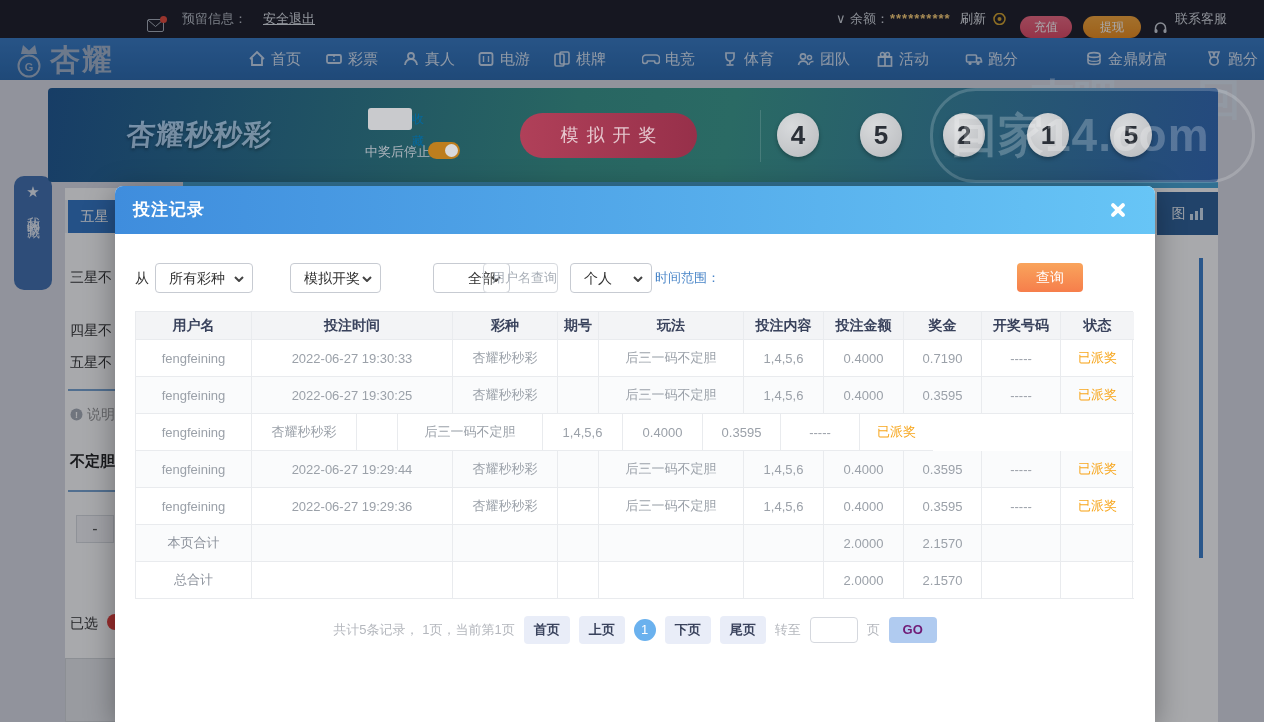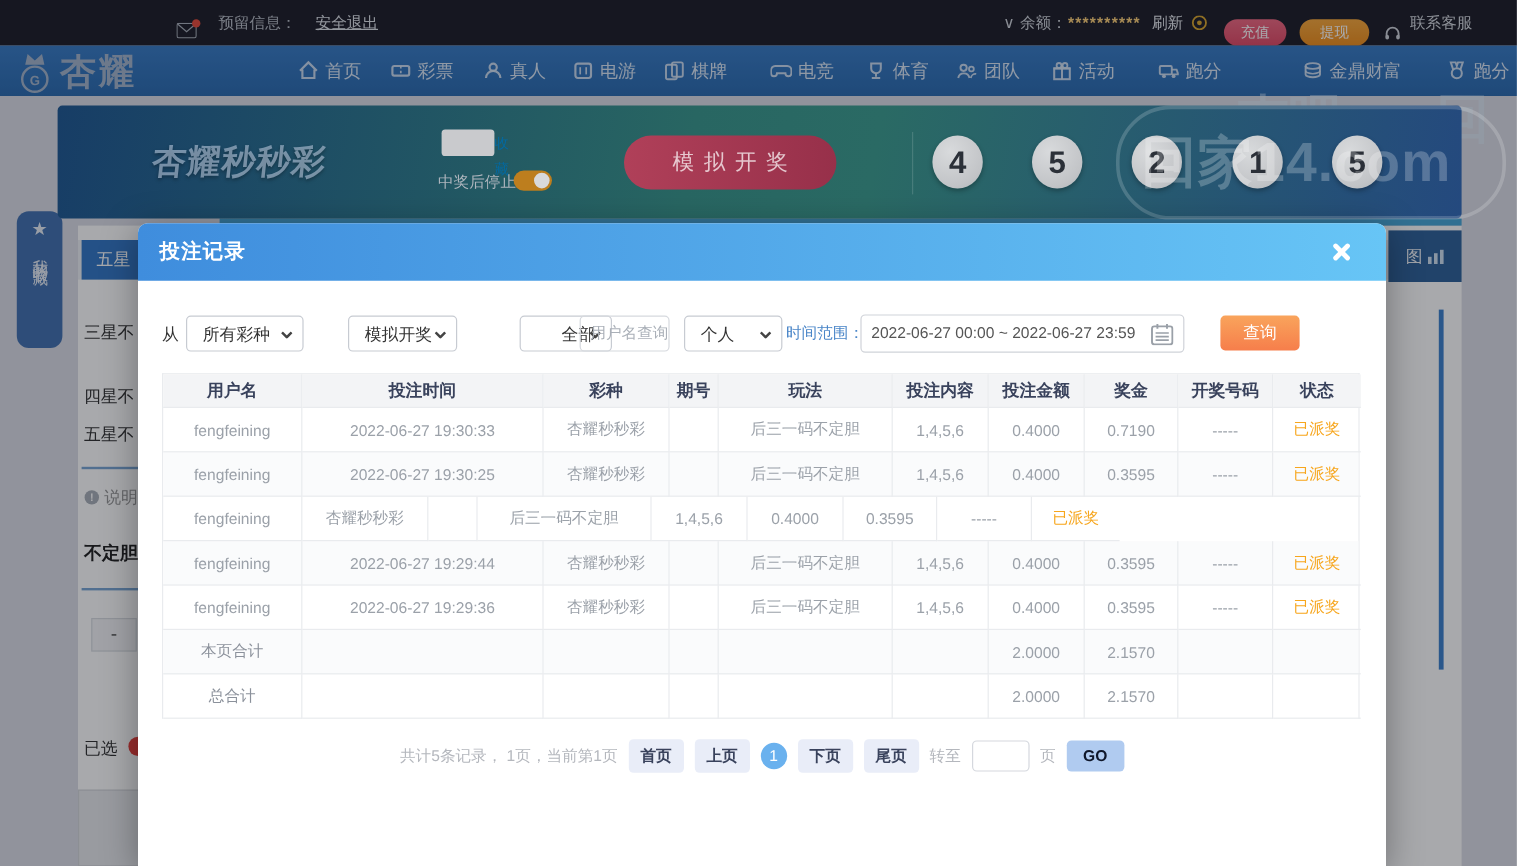--- a/index.html
+++ b/index.html
@@ -74,21 +74,21 @@
 .trow.alt{background:#fafbfc;}
 .tcell.status{color:#f7a61d;}
 .tcell.total-label{color:#8b919b;}
 
 #pager{position:absolute;left:0;top:430px;width:1040px;height:28px;display:flex;align-items:center;justify-content:center;gap:9px;}
 #pager .summary{color:#b4b7bd;font-size:13px;}
 .pbtn{background:#e9edf8;border-radius:4px;color:#39425c;font-weight:bold;font-size:13px;padding:5px 10px;}
 #pcurrent{width:22px;height:22px;border-radius:50%;background:#6ab1ee;color:#fff;font-size:13px;text-align:center;line-height:22px;}
 #pgoto{color:#b4b7bd;font-size:13px;}
 #pinput{width:48px;height:26px;border:1px solid #d5d8de;border-radius:4px;background:#fff;}
-#pgo{width:48px;height:26px;border-radius:4px;background:#b0cbf0;color:#0f172a;font-weight:bold;font-size:13px;text-align:center;line-height:26px;}
+#pgo{width:48px;height:26px;border-radius:4px;background:#b0cbf0;color:#701a75;font-weight:bold;font-size:13px;text-align:center;line-height:26px;}
 </style>
 </head>
 <body>
 
 <div id="page">
 
   <div id="topbar">
     <span class="item" style="left:147px;top:19px;height:0;line-height:0;">
       <svg width="17" height="13" viewBox="0 0 17 13">
           <rect x="0.5" y="0.5" width="16" height="12" rx="1.5" fill="none" stroke="#aab0ba"></rect>
@@ -314,31 +314,20 @@
       </svg>
   </div>
   <div id="f-user">用户名查询</div>
   <div class="fsel" style="left:455px;width:82px;">
     <span>个人</span>
     <svg class="chev" width="10" height="6" viewBox="0 0 10 6">
         <path d="M1 1 L5 5 L9 1" fill="none" stroke="#444" stroke-width="2"></path>
       </svg>
   </div>
   <span id="f-tlabel">时间范围：</span>
-  <div id="f-date">
-    <span>2022-06-27 00:00 ~ 2022-06-27 23:59</span>
-    <svg width="19" height="19" viewBox="0 0 19 19">
-        <rect x="1" y="3" width="17" height="15" rx="2" fill="none" stroke="#9aa0a8" stroke-width="1.6"></rect>
-        <line x1="5.5" y1="1" x2="5.5" y2="5" stroke="#9aa0a8" stroke-width="1.6"></line>
-        <line x1="13.5" y1="1" x2="13.5" y2="5" stroke="#9aa0a8" stroke-width="1.6"></line>
-        <line x1="4" y1="8.5" x2="15" y2="8.5" stroke="#9aa0a8" stroke-width="1.4"></line>
-        <line x1="4" y1="11.5" x2="15" y2="11.5" stroke="#9aa0a8" stroke-width="1.4"></line>
-        <line x1="4" y1="14.5" x2="15" y2="14.5" stroke="#9aa0a8" stroke-width="1.4"></line>
-      </svg>
-  </div>
   <div id="f-search">查询</div>
 
   <div id="bet-table">
       <div class="trow thead">
         <div class="tcell" style="width: 116px;">用户名</div>
         <div class="tcell" style="width: 201px;">投注时间</div>
         <div class="tcell" style="width: 105px;">彩种</div>
         <div class="tcell" style="width: 41px;">期号</div>
         <div class="tcell" style="width: 145px;">玩法</div>
         <div class="tcell" style="width: 80px;">投注内容</div>

